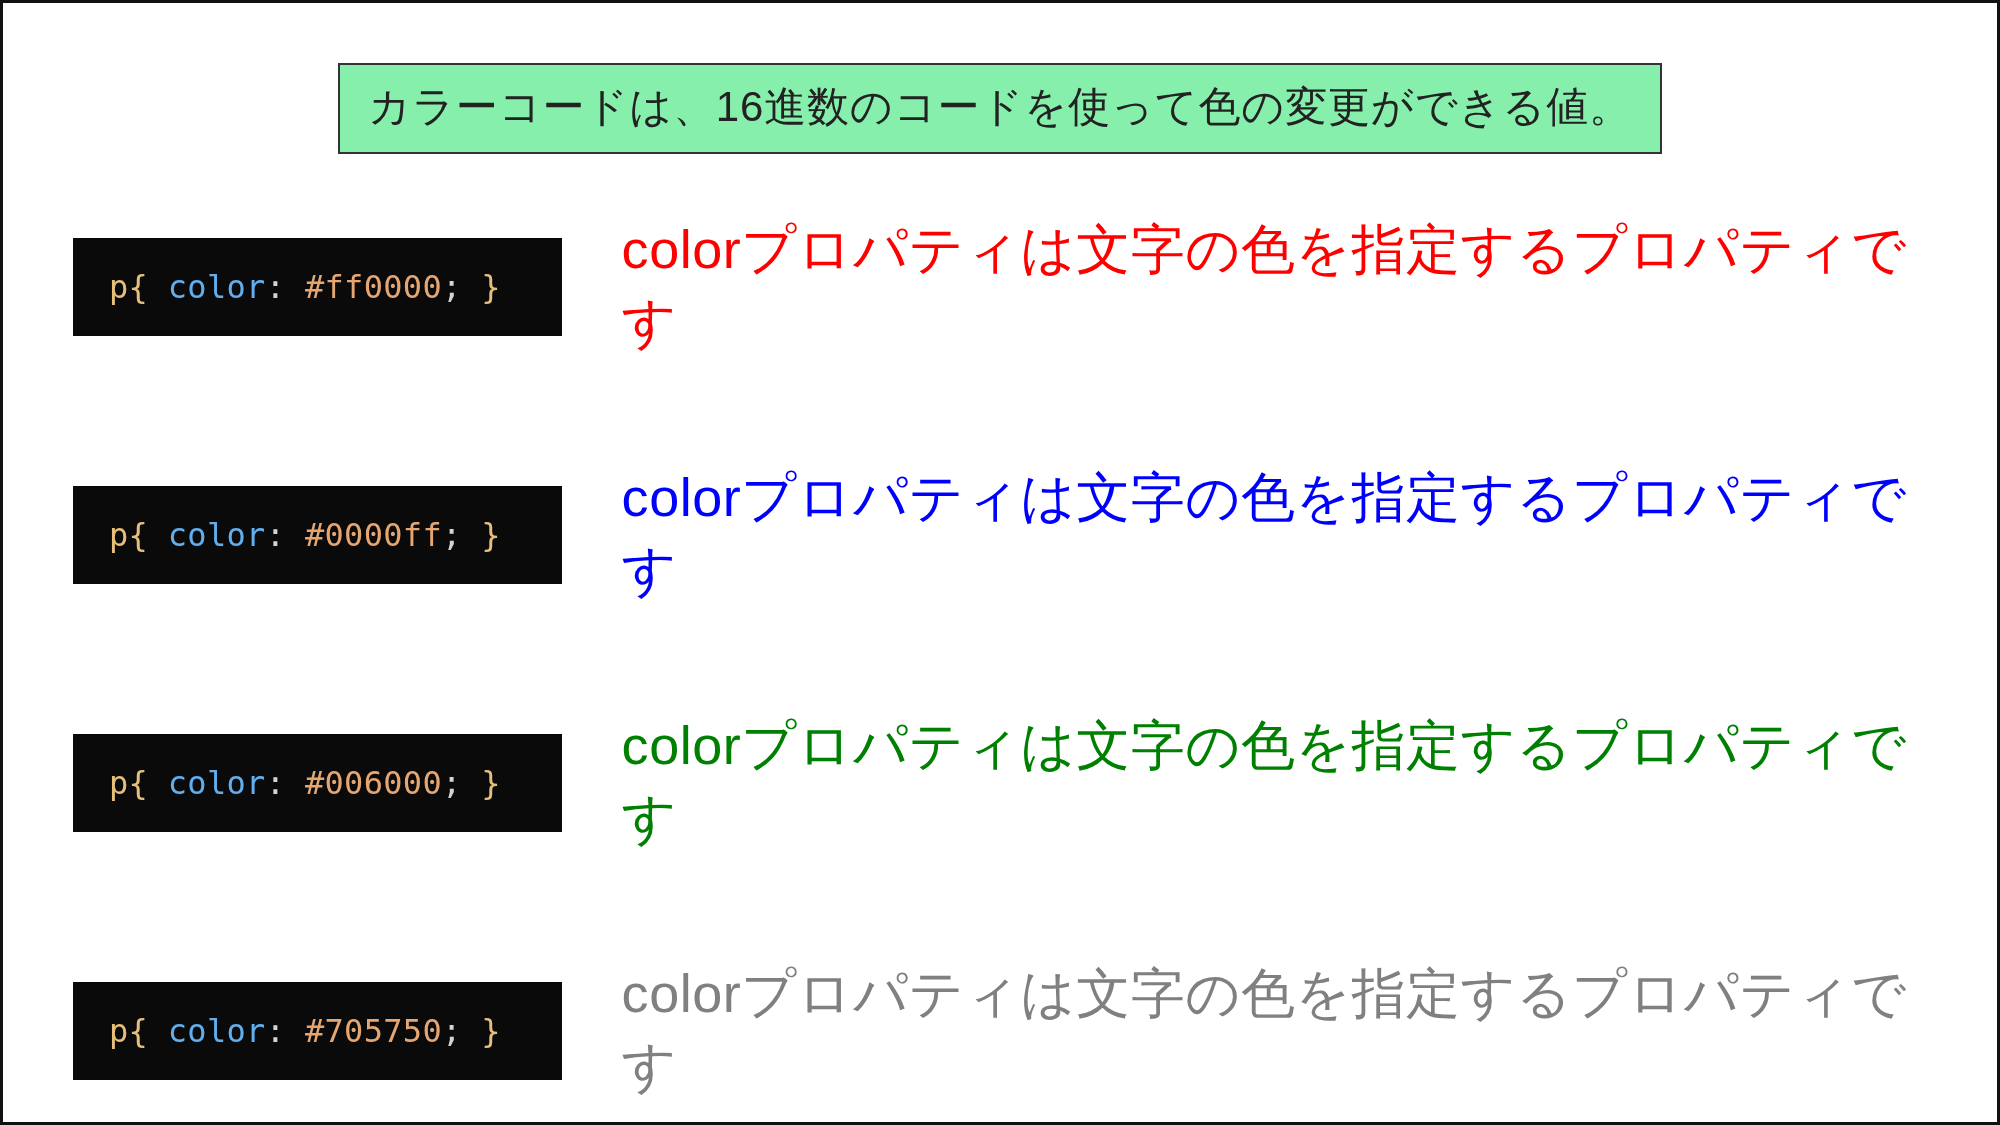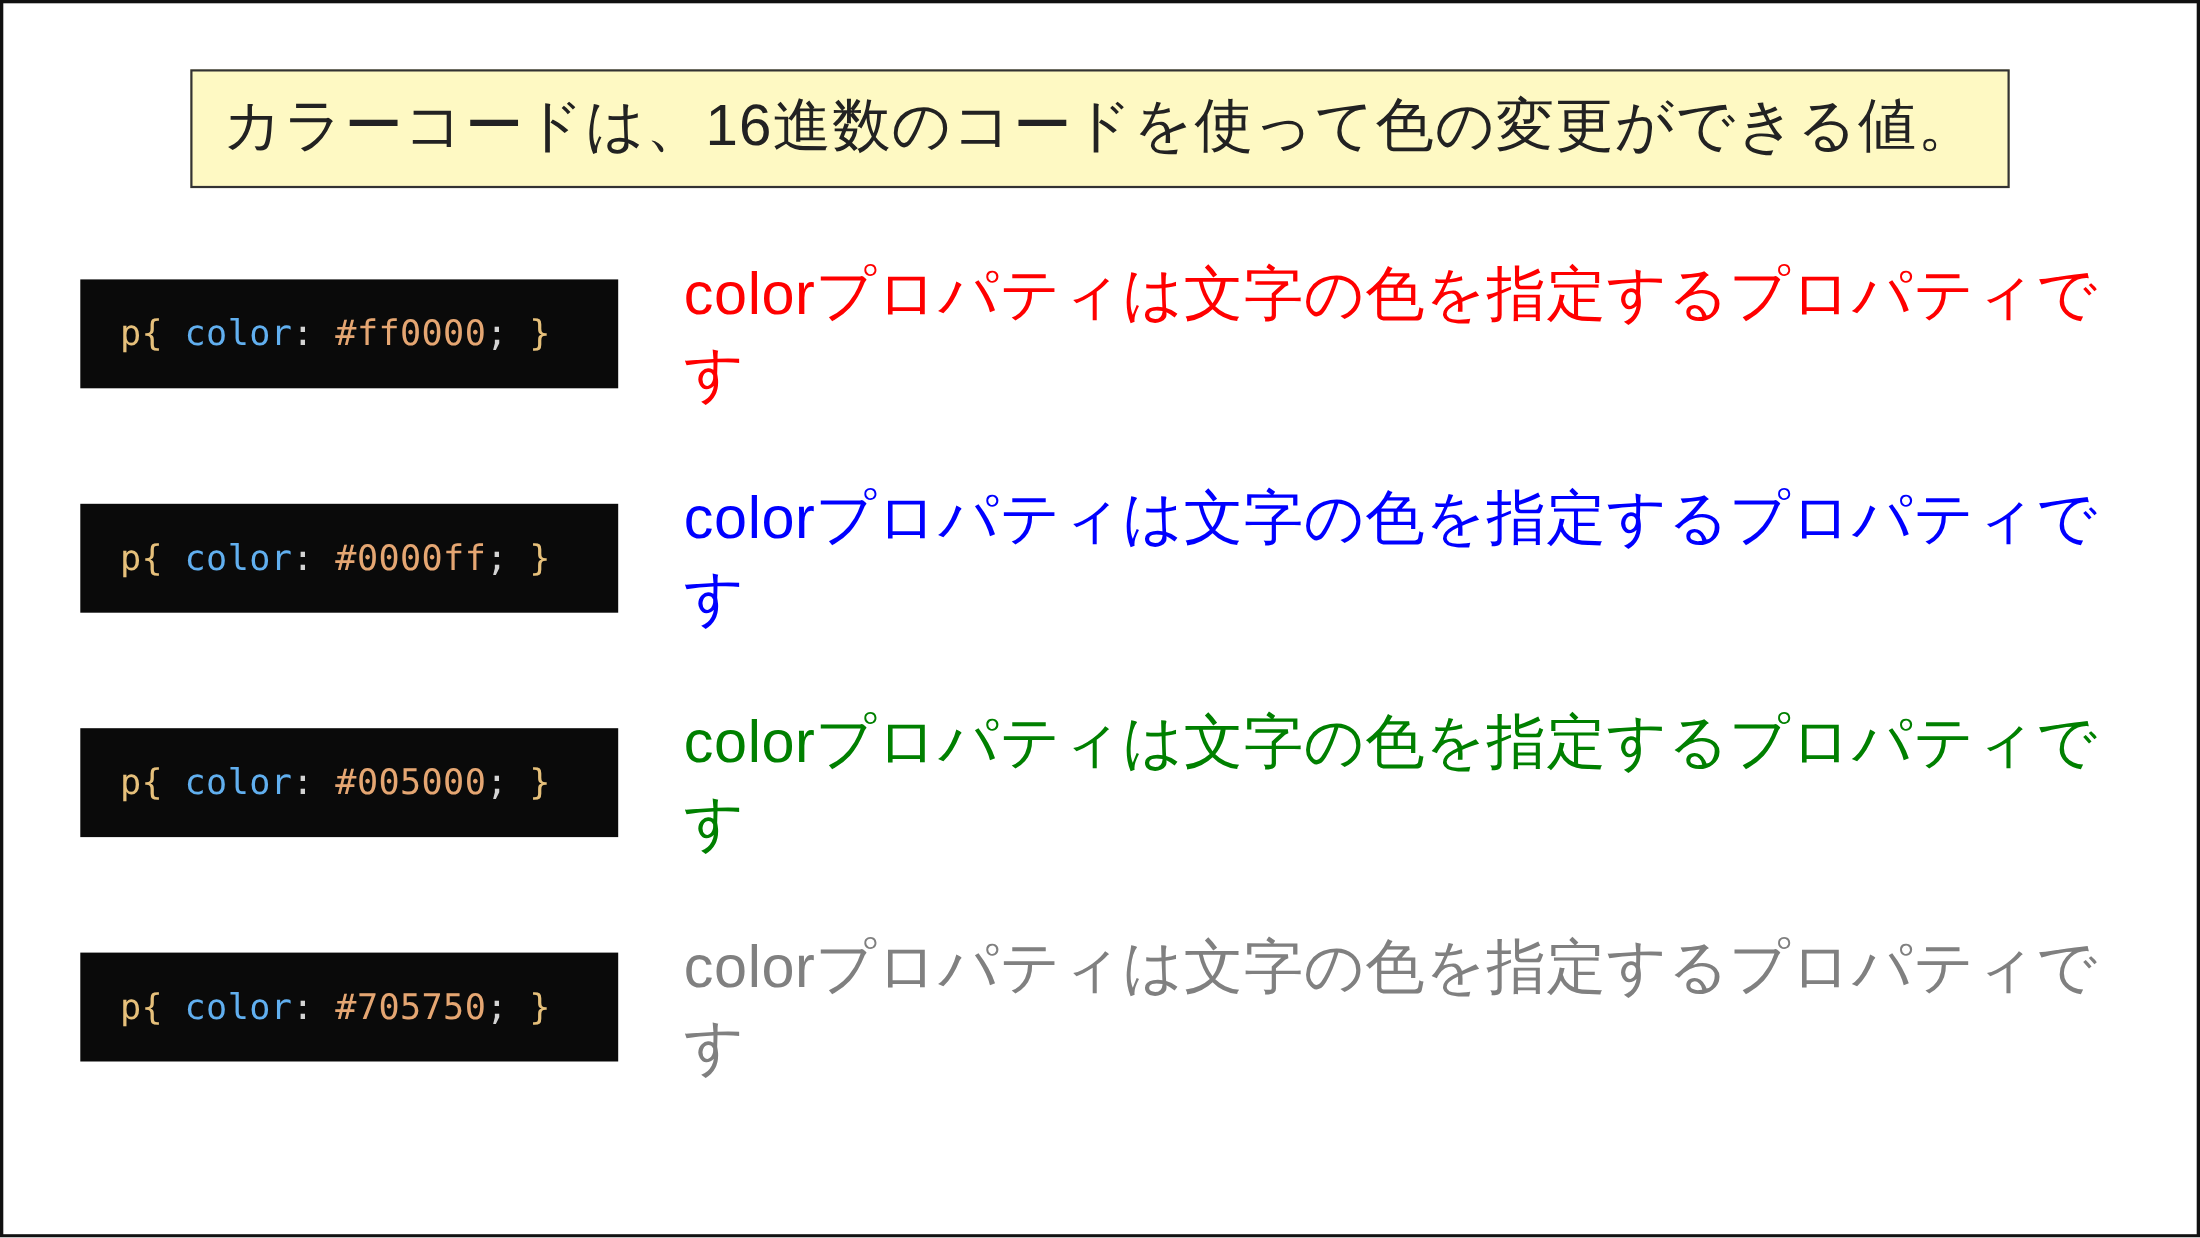--- a/index.html
+++ b/index.html
@@ -14,33 +14,33 @@
       height: 1125px;
       border: 3px solid #111;
       padding: 60px 70px 80px 70px;
       display: flex;
       flex-direction: column;
       align-items: center;
     }
     .title-box {
       border: 2px solid #333;
       padding: 10px 28px 14px 28px;
-      font-size: 53px;
+      font-size: 42px;
       line-height: 1.5;
       letter-spacing: 0.02em;
       color: #222;
       margin-bottom: 60px;
-      background: #fef9c3;
+      background: #86efac;
       font-weight: 400;
     }
     .rows {
       width: 100%;
       display: flex;
       flex-direction: column;
-      gap: 58px;
+      gap: 102px;
       align-items: flex-end;
     }
     .row {
       display: flex;
       align-items: center;
       gap: 60px;
     }
     .code-block {
       background: #0a0a0a;
       color: #fff;
@@ -79,21 +79,21 @@
       <div class="code-block"><span class="tok-sel">p</span><span class="tok-brace">{ </span><span class="tok-prop">color</span><span class="tok-colon">: </span><span class="tok-val">#ff0000</span><span class="tok-semi">;</span><span class="tok-brace"> }</span></div>
       <div class="sample-text" style="color:#ff0000">colorプロパティは文字の色を指定するプロパティです</div>
     </div>
 
     <div class="row">
       <div class="code-block"><span class="tok-sel">p</span><span class="tok-brace">{ </span><span class="tok-prop">color</span><span class="tok-colon">: </span><span class="tok-val">#0000ff</span><span class="tok-semi">;</span><span class="tok-brace"> }</span></div>
       <div class="sample-text" style="color:#0000ff">colorプロパティは文字の色を指定するプロパティです</div>
     </div>
 
     <div class="row">
-      <div class="code-block"><span class="tok-sel">p</span><span class="tok-brace">{ </span><span class="tok-prop">color</span><span class="tok-colon">: </span><span class="tok-val">#005000</span><span class="tok-semi">;</span><span class="tok-brace"> }</span></div>
+      <div class="code-block"><span class="tok-sel">p</span><span class="tok-brace">{ </span><span class="tok-prop">color</span><span class="tok-colon">: </span><span class="tok-val">#006000</span><span class="tok-semi">;</span><span class="tok-brace"> }</span></div>
       <div class="sample-text" style="color:#008000">colorプロパティは文字の色を指定するプロパティです</div>
     </div>
 
     <div class="row">
       <div class="code-block"><span class="tok-sel">p</span><span class="tok-brace">{ </span><span class="tok-prop">color</span><span class="tok-colon">: </span><span class="tok-val">#705750</span><span class="tok-semi">;</span><span class="tok-brace"> }</span></div>
       <div class="sample-text" style="color:#808080">colorプロパティは文字の色を指定するプロパティです</div>
     </div>
 
   </div>
 </div>

